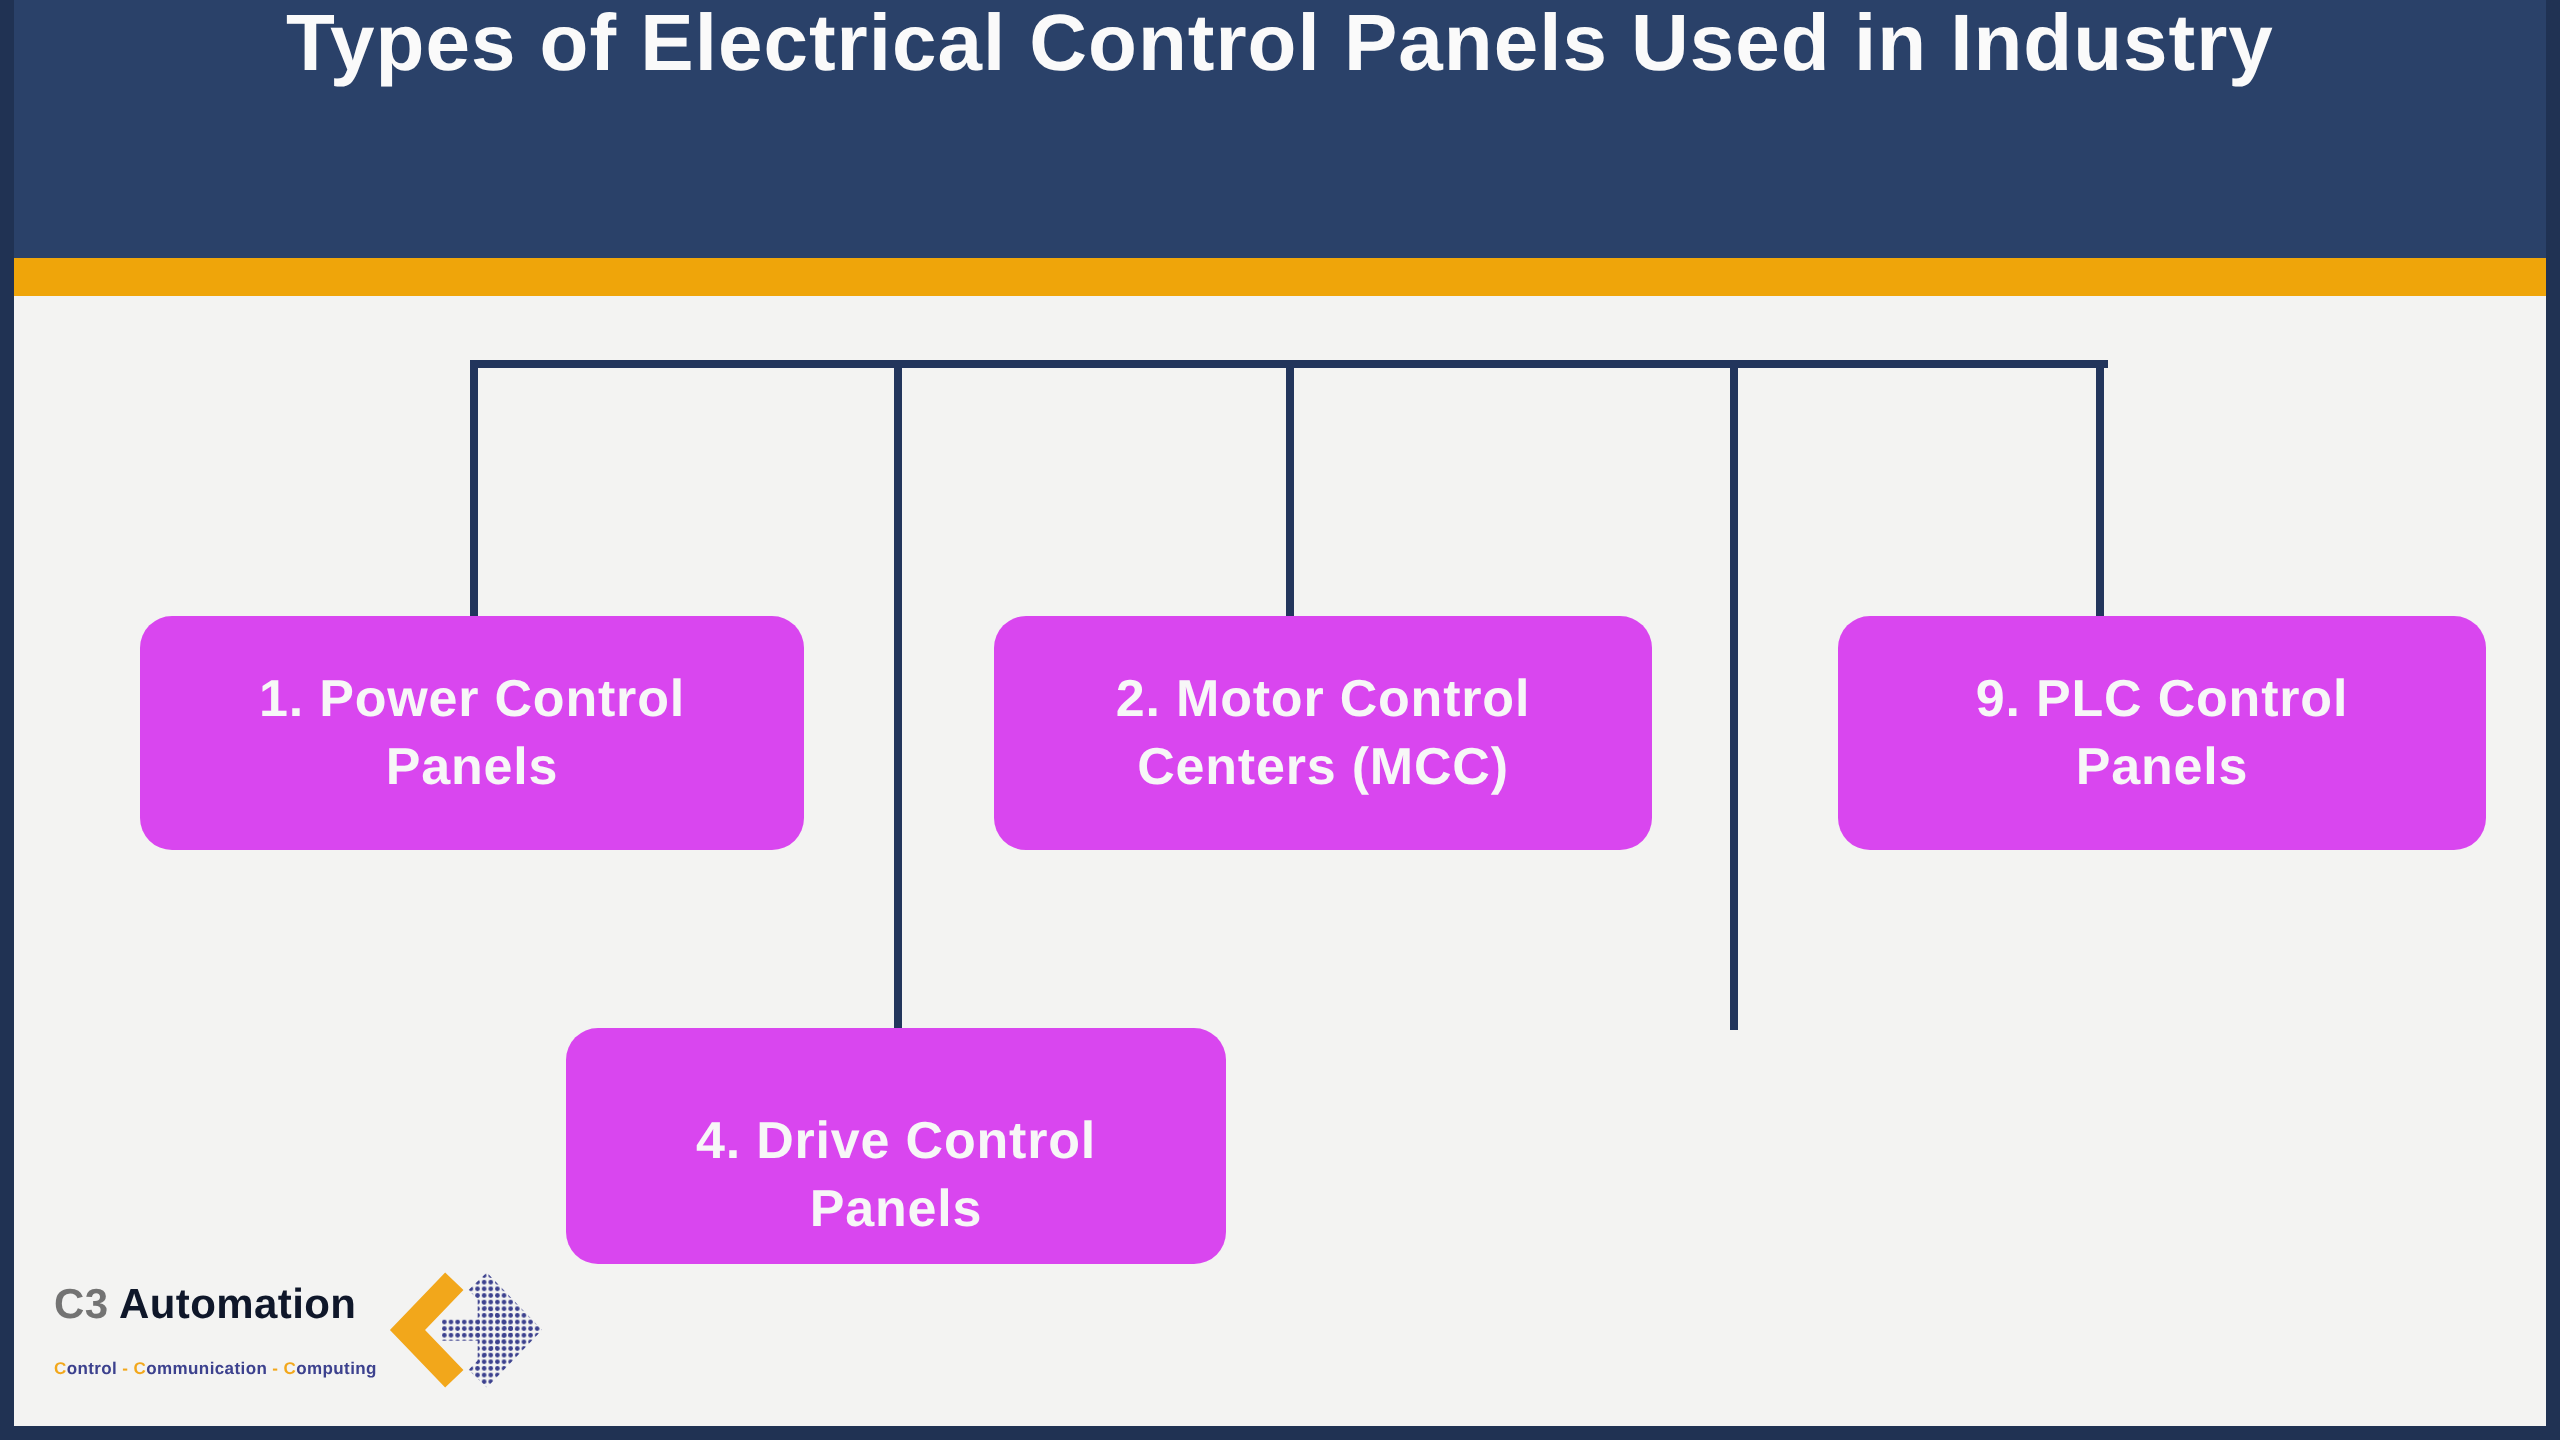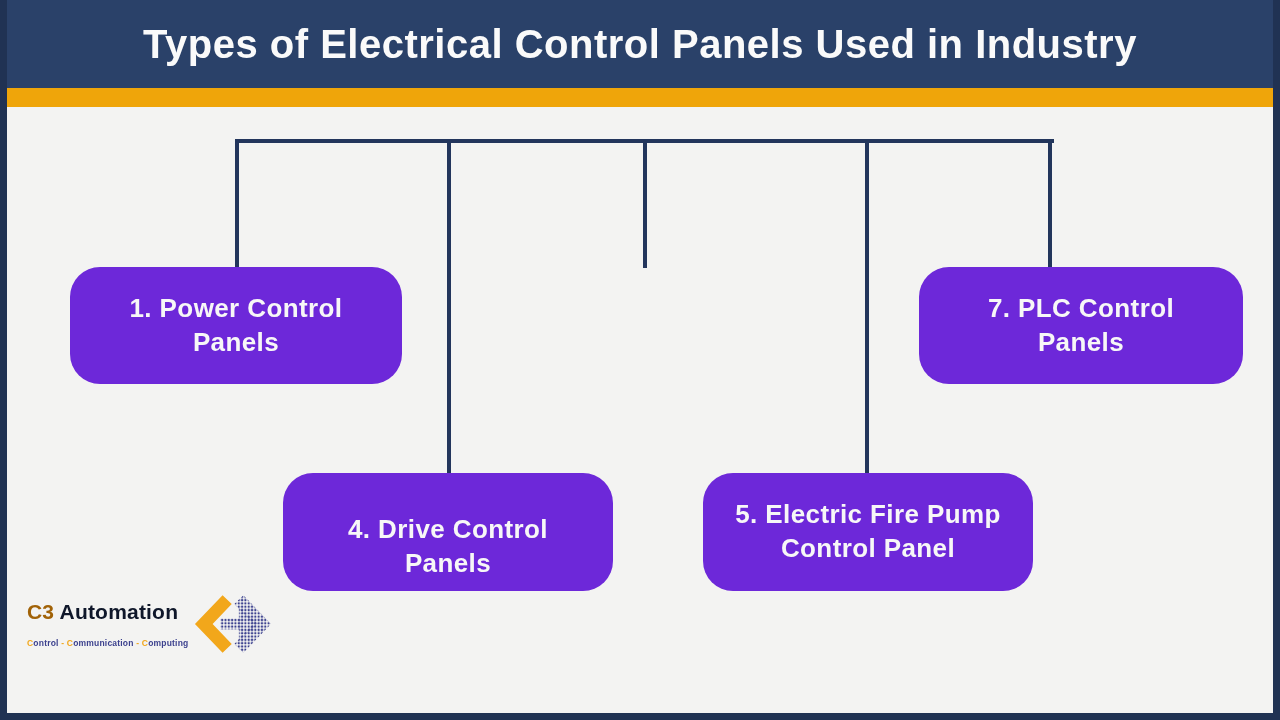--- a/index.html
+++ b/index.html
@@ -10,26 +10,26 @@
   }
   .frame {
     width: 1280px; height: 720px;
     background: #f3f3f2;
     border: 7px solid #203253;
     border-top: none;
     display: flex; flex-direction: column;
     overflow: hidden;
   }
   .header {
-    height: 88px;
+    height: 129px;
     background: #2a4169;
     margin: 0 -7px 0 -7px;
     border-left: 7px solid #203253;
     border-right: 7px solid #203253;
-    display: flex; align-items: center; justify-content: center;
+    display: flex; justify-content: center;
   }
   .header h1 {
     color: #fafafa;
     font-size: 40px;
     font-weight: 800;
     letter-spacing: 0.5px;
     text-align: center;
   }
   .accent-bar {
     height: 19px;
@@ -44,22 +44,22 @@
   
   .line { position: absolute; background: #22355c; }
   .line-h  { left: 229px; top: 32px;  width: 818px; height: 4px; }
   .line-v1 { left: 228px; top: 32px;  width: 4px;  height: 129px; }
   .line-v2 { left: 440px; top: 32px;  width: 4px;  height: 335px; }
   .line-v3 { left: 636px; top: 32px;  width: 4px;  height: 129px; }
   .line-v4 { left: 858px; top: 32px;  width: 4px;  height: 335px; }
   .line-v5 { left: 1041px; top: 32px; width: 4px;  height: 129px; }
   .node {
     position: absolute;
-    background: #6d28d9;
-    border-radius: 30px;
+    background: #d946ef;
+    border-radius: 16px;
     color: #f7f7f7;
     font-size: 26px;
     font-weight: 700;
     letter-spacing: 0.4px;
     line-height: 1.3;
     display: flex; align-items: center; justify-content: center;
     text-align: center;
     padding: 10px 28px;
   }
   .node-1 { left: 63px;  top: 160px; width: 332px; height: 117px; }
@@ -68,21 +68,21 @@
   .node-4 { left: 276px; top: 366px; width: 330px; height: 118px; align-items: flex-end; }
   .node-5 { left: 696px; top: 366px; width: 330px; height: 118px; }
   
   .logo {
     position: absolute;
     left: 20px; top: 484px;
     display: flex; align-items: center; gap: 6px;
   }
   .logo-text { display: flex; flex-direction: column; }
   .brand { font-size: 21px; font-weight: 800; letter-spacing: 0.2px; }
-  .brand .c3 { color: #a16207; }
+  .brand .c3 { color: #737373; }
   .brand .name { color: #0f172a; }
   .tagline { font-size: 8.5px; font-weight: 700; margin-top: 14px; letter-spacing: 0.2px; }
   .t-o { color: #f2a71b; }
   .t-b { color: #3c418e; }
   .logo-mark { width: 78px; height: 66px; }
 </style>
 </head>
 <body>
 
 <div class="frame">
@@ -98,28 +98,28 @@
     <div class="line line-h"></div>
     <div class="line line-v1"></div>
     <div class="line line-v2"></div>
     <div class="line line-v3"></div>
     <div class="line line-v4"></div>
     <div class="line line-v5"></div>
 
     <div class="node node-1">
       <span>1. Power Control Panels</span>
     </div>
+    <div class="node node-2">
+      <span>2. Motor Control Centers (MCC)</span>
+    </div>
     <div class="node node-3">
-      <span>7. PLC Control Panels</span>
+      <span>9. PLC Control Panels</span>
     </div>
     <div class="node node-4">
       <span>4. Drive Control Panels</span>
-    </div>
-    <div class="node node-5">
-      <span>5. Electric Fire Pump Control Panel</span>
     </div>
 
     <div class="logo">
       <div class="logo-text">
         <div class="brand">
           <span class="c3">C3</span>
           <span class="name">Automation</span>
         </div>
         <div class="tagline">
           <span class="t-o">C</span><span class="t-b">ontrol</span><span class="t-o"> - </span><span class="t-o">C</span><span class="t-b">ommunication</span><span class="t-o"> - </span><span class="t-o">C</span><span class="t-b">omputing</span>

